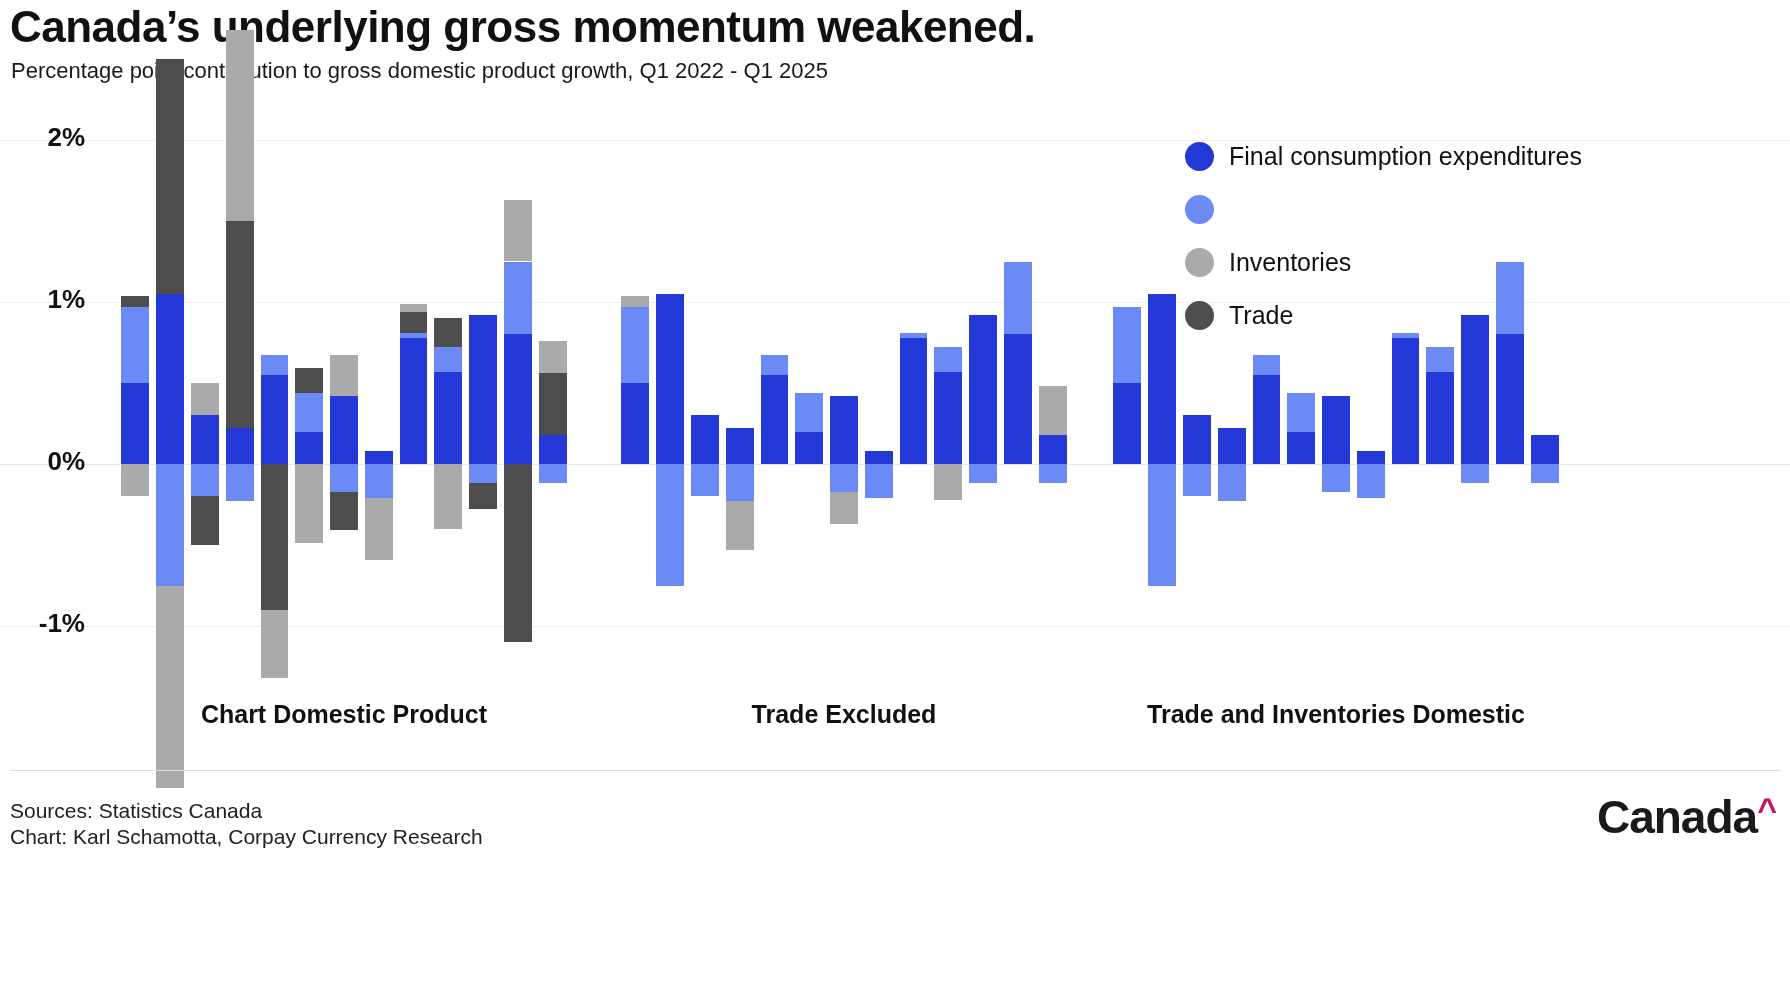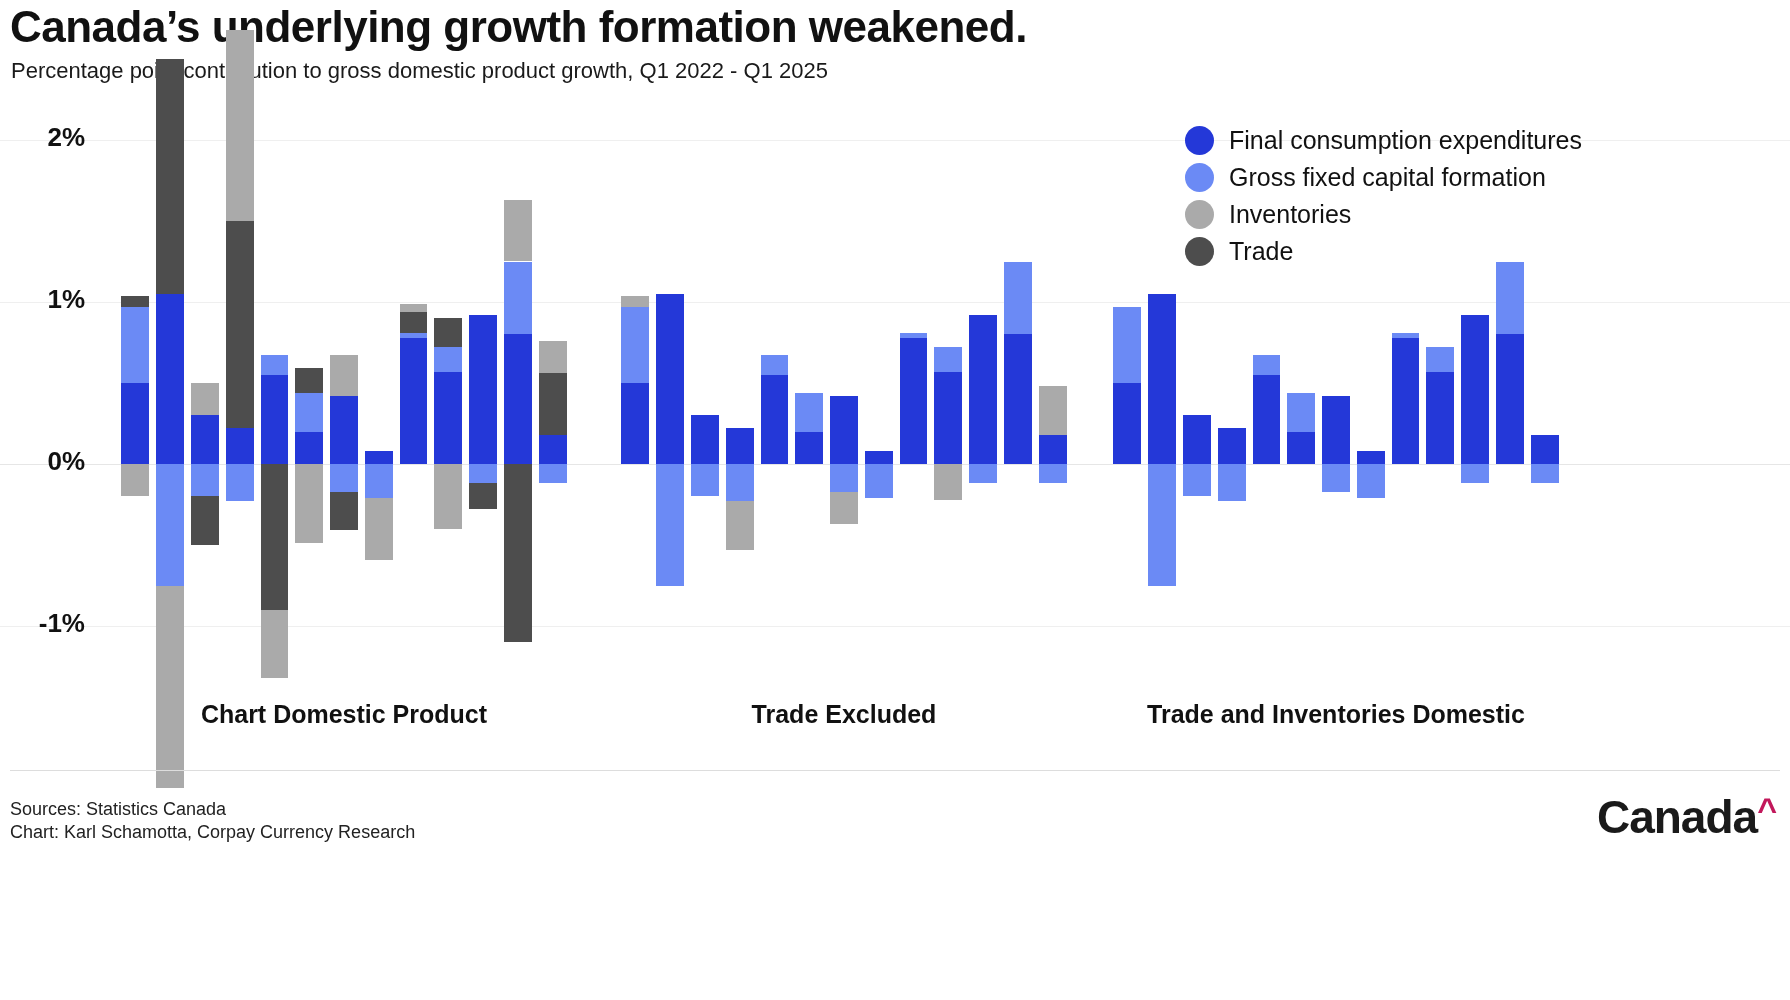--- a/index.html
+++ b/index.html
@@ -45,48 +45,48 @@
     position:absolute;top:700px;
     font-size:25px;font-weight:bold;color:#111111;
     text-align:center;white-space:nowrap;
   }
 
   
   #legend{
     position:absolute;left:1185px;top:122px;
   }
   .legend-row{
-    display:flex;align-items:center;height:37px;
+    display:flex;align-items:center;height:37px;margin-top:16px;
   }
   .legend-dot{
     width:29px;height:29px;border-radius:50%;
     margin-right:15px;flex:0 0 auto;
   }
   .legend-label{
     font-size:25px;color:#111111;white-space:nowrap;
   }
 
   
   .divider{
     position:absolute;left:10px;top:770px;width:1770px;height:1px;background:#dddddd;
   }
   .source{
     position:absolute;left:10px;top:798px;
-    font-size:18px;color:#222222;line-height:1.25;
+    font-size:21px;color:#222222;line-height:1.25;
   }
   .logo{
     position:absolute;right:14px;top:790px;
     font-size:46px;font-weight:bold;color:#1a1a1a;letter-spacing:-1px;
   }
   .logo .caret{color:#c2185b;font-size:34px;vertical-align:top;}
 </style>
 </head>
 <body>
 
-<div class="title">Canada’s underlying growth formation weakened.</div>
+<div class="title">Canada’s underlying gross momentum weakened.</div>
 <div class="subtitle">Percentage point contribution to gross domestic product growth, Q1 2022 - Q1 2025</div>
 
 <div id="plot">
     <div class="gridline" style="top: 45px;"></div>
     <div class="ytick" style="top: 27px;">2%</div>
     <div class="gridline" style="top: 207px;"></div>
     <div class="ytick" style="top: 189px;">1%</div>
     <div class="gridzero" style="top: 369px;"></div>
     <div class="ytick" style="top: 351px;">0%</div>
     <div class="gridline" style="top: 531px;"></div>
@@ -284,21 +284,20 @@
     </div>
   </div>
 
 <div id="legend">
     <div class="legend-row">
       <span class="legend-dot" style="background: rgb(36, 56, 216);"></span>
       <span class="legend-label">Final consumption expenditures</span>
     </div>
     <div class="legend-row">
       <span class="legend-dot" style="background: rgb(107, 138, 245);"></span>
-      <span class="legend-label">Gross fixed capital formation</span>
     </div>
     <div class="legend-row">
       <span class="legend-dot" style="background: rgb(170, 170, 170);"></span>
       <span class="legend-label">Inventories</span>
     </div>
     <div class="legend-row">
       <span class="legend-dot" style="background: rgb(77, 77, 77);"></span>
       <span class="legend-label">Trade</span>
     </div>
   </div>

